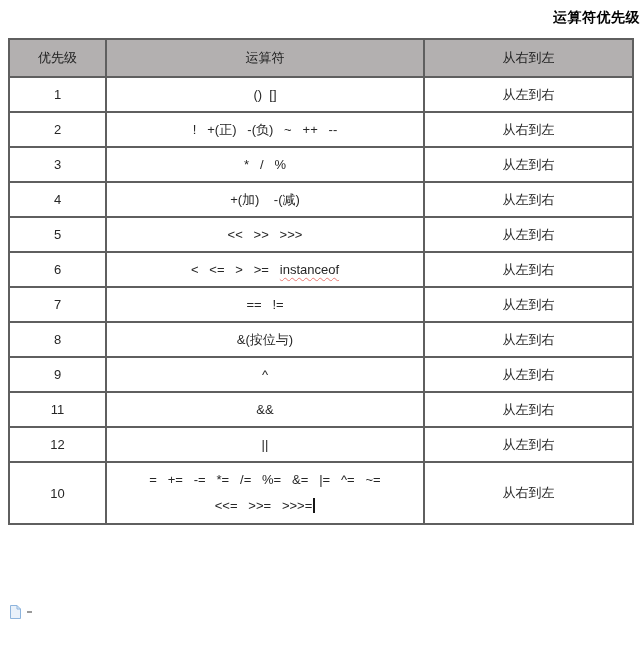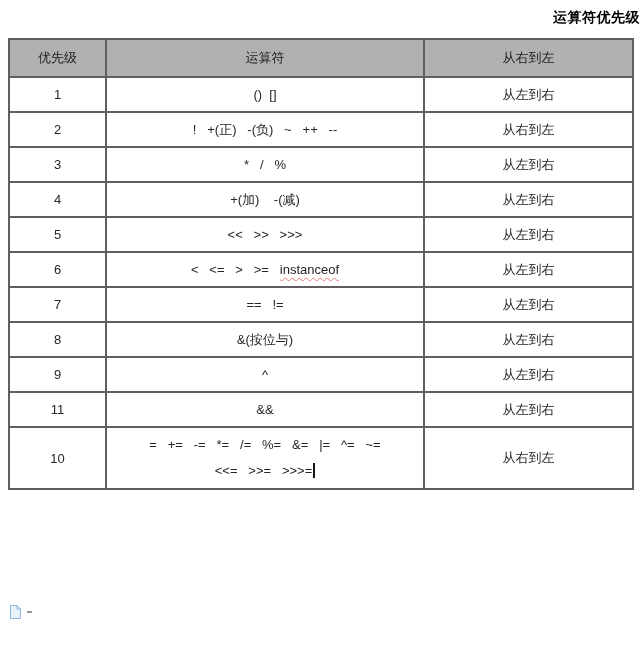--- a/index.html
+++ b/index.html
@@ -141,20 +141,25 @@
         <td>9</td>
         <td class="operators-cell"><div class="op-line"><span>^</span></div></td>
         <td>从左到右</td>
       </tr>
       <tr>
         <td>11</td>
         <td class="operators-cell"><div class="op-line"><span>&amp;&amp;</span></div></td>
         <td>从左到右</td>
       </tr>
       <tr>
+        <td>12</td>
+        <td class="operators-cell"><div class="op-line"><span>||</span></div></td>
+        <td>从左到右</td>
+      </tr>
+      <tr>
         <td>10</td>
         <td class="operators-cell"><div class="op-line"><span>=   +=   -=   *=   /=   %=   &amp;=   |=   ^=   ~=</span></div><div class="op-line"><span>&lt;&lt;=   &gt;&gt;=   &gt;&gt;&gt;=</span><span class="text-cursor"></span></div></td>
         <td>从右到左</td>
       </tr>
     </tbody>
 </table>
 
 <div class="paste-widget">
   <svg width="13" height="16" viewBox="0 0 13 16">
     <path d="M1.5 1.5 H8 L11.5 5 V14.5 H1.5 Z" fill="#e9f1fa" stroke="#8db4dd" stroke-width="1"></path>

